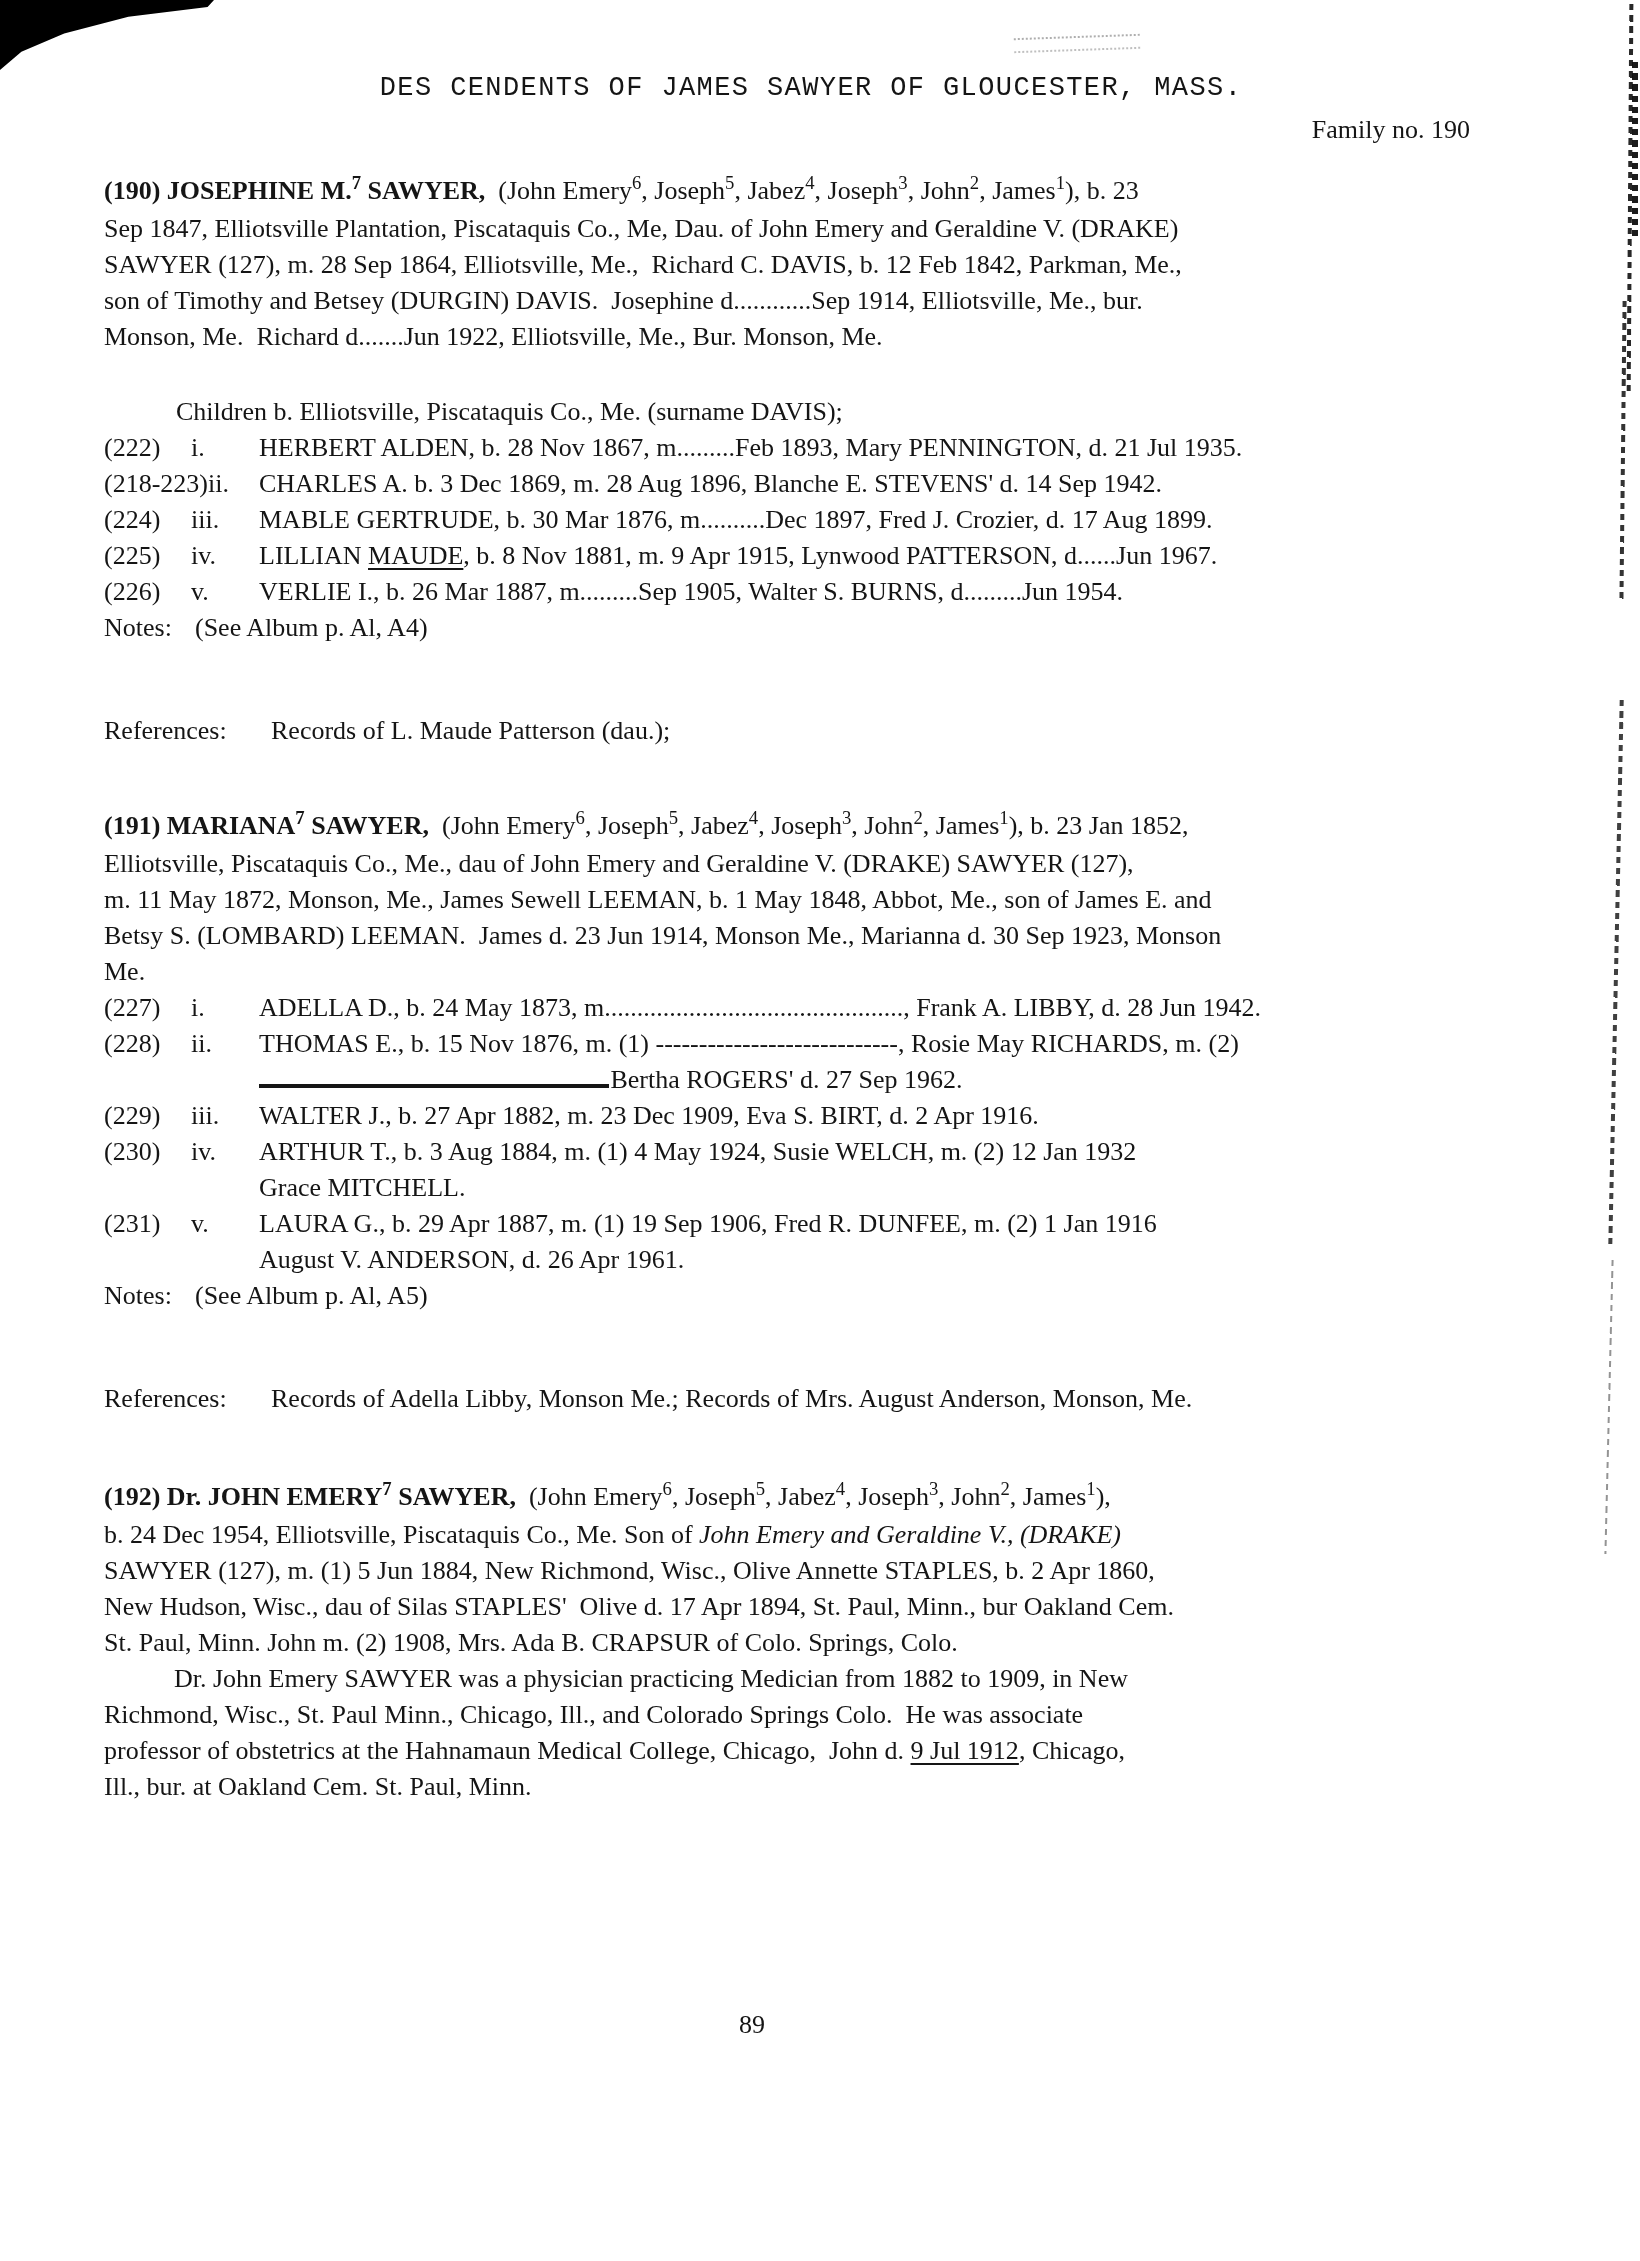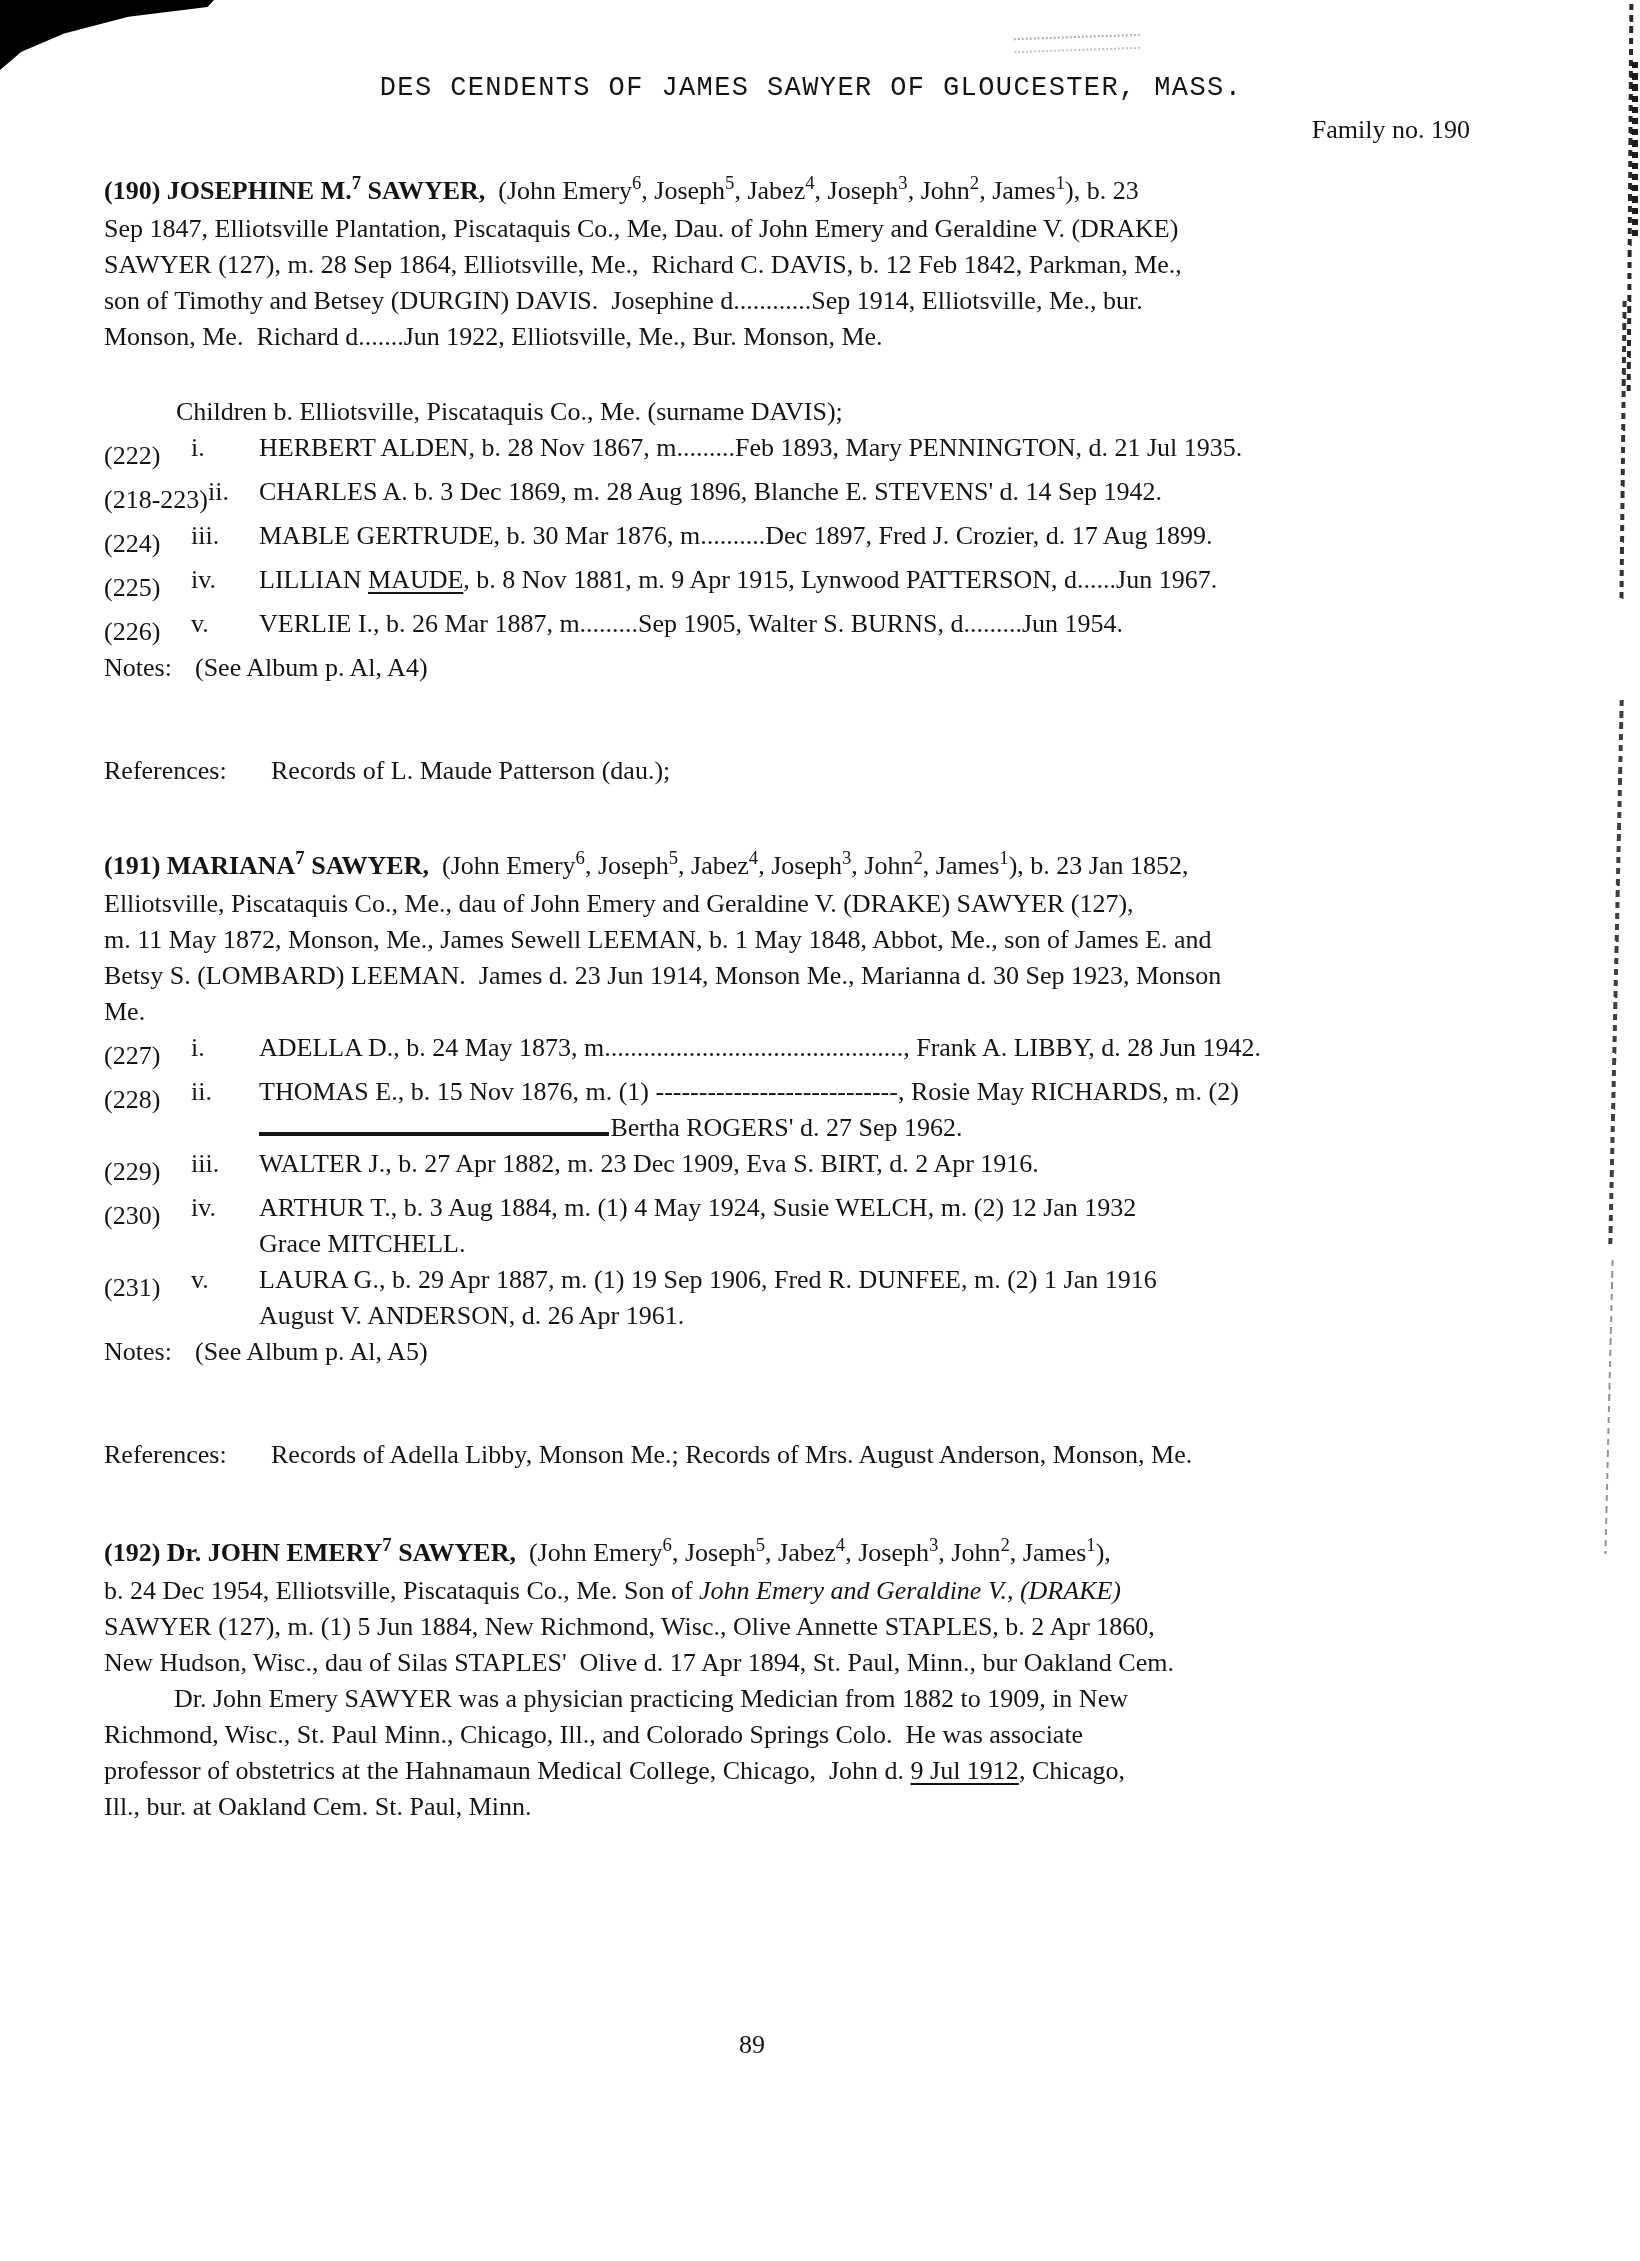--- a/index.html
+++ b/index.html
@@ -21,21 +21,21 @@
   .title{font-size:27px;letter-spacing:1.4px;line-height:36px;}
   .family-no{text-align:right;margin-top:5.6px;}
 
   
   .family{margin-top:59px;}
   .family:first-child{margin-top:25px;}
   .family-192{margin-top:62px;}
   .children-header{margin-top:39px;margin-left:72px;}
   .child-row{display:flex;}
   .clabel{flex:0 0 155px;display:flex;}
-  .cnum{min-width:87px;white-space:pre;margin-top:8px;}
+  .cnum{min-width:87px;white-space:pre;}
   .croman{white-space:pre;}
   .ctext{flex:1;}
   .notes{display:flex;}
   .notes-label{flex:0 0 91px;white-space:pre;}
   .references{display:flex;margin-top:67px;}
   .ref-label{flex:0 0 167px;white-space:pre;}
 
   footer{margin-top:202px;font-family:Liberation Serif, serif;}
   .pageno{text-align:center;transform:translateX(-35px);}
 
@@ -199,20 +199,21 @@
           <span class="ref-label">References:</span>
           <span class="line">Records of Adella Libby, Monson Me.; Records of Mrs. August Anderson, Monson, Me.</span>
         </div>
       </section>
       <section class="family family-192">
         <div class="para">
           <div class="line"><span class="b">(192) Dr. JOHN EMERY</span><span class="b sup">7</span><span class="b"> SAWYER,</span><span>  (John Emery</span><span class="sup">6</span><span>, Joseph</span><span class="sup">5</span><span>, Jabez</span><span class="sup">4</span><span>, Joseph</span><span class="sup">3</span><span>, John</span><span class="sup">2</span><span>, James</span><span class="sup">1</span><span>),</span></div>
           <div class="line"><span>b. 24 Dec 1954, Elliotsville, Piscataquis Co., Me. Son of </span><span class="i">John Emery and Geraldine V., (DRAKE)</span></div>
           <div class="line"><span>SAWYER (127), m. (1) 5 Jun 1884, New Richmond, Wisc., Olive Annette STAPLES, b. 2 Apr 1860,</span></div>
           <div class="line"><span>New Hudson, Wisc., dau of Silas STAPLES'  Olive d. 17 Apr 1894, St. Paul, Minn., bur Oakland Cem.</span></div>
+          <div class="line"><span>St. Paul, Minn. John m. (2) 1908, Mrs. Ada B. CRAPSUR of Colo. Springs, Colo.</span></div>
           <div class="line" style="padding-left: 70px;"><span>Dr. John Emery SAWYER was a physician practicing Medician from 1882 to 1909, in New</span></div>
           <div class="line"><span>Richmond, Wisc., St. Paul Minn., Chicago, Ill., and Colorado Springs Colo.  He was associate</span></div>
           <div class="line"><span>professor of obstetrics at the Hahnamaun Medical College, Chicago,  John d. </span><span class="u">9 Jul 1912</span><span>, Chicago,</span></div>
           <div class="line"><span>Ill., bur. at Oakland Cem. St. Paul, Minn.</span></div>
         </div>
       </section>
     </main>
 
   <footer>
     <div class="pageno">89</div>

